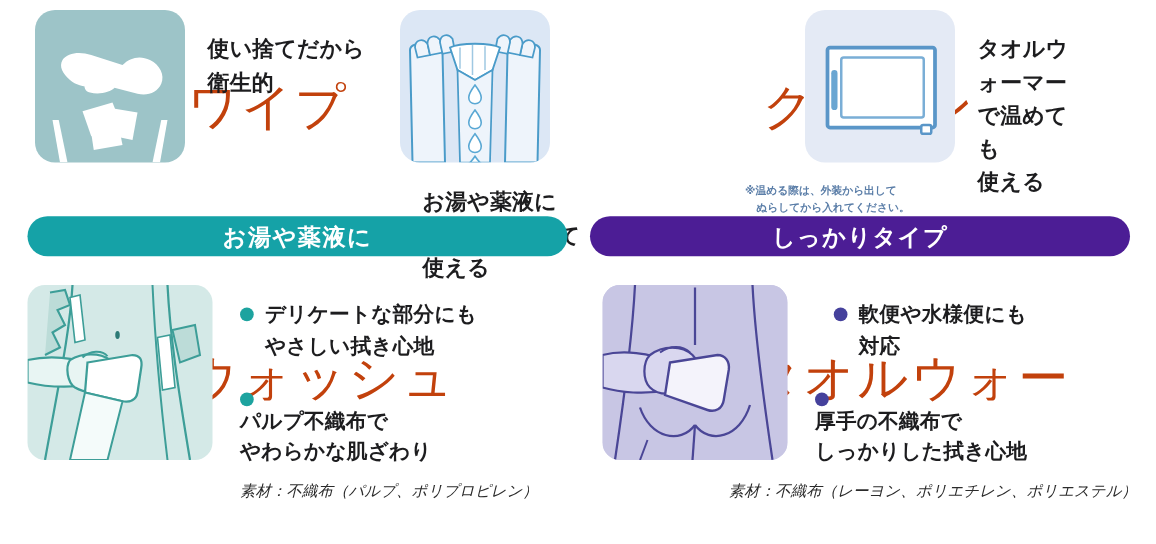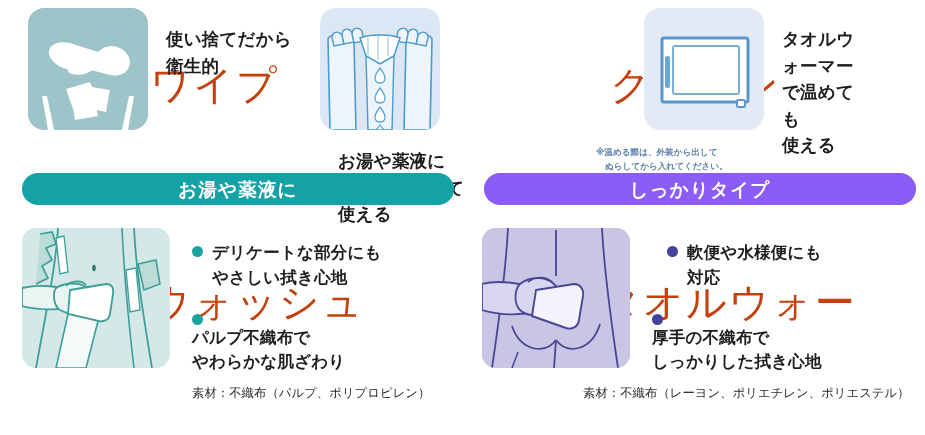--- a/index.html
+++ b/index.html
@@ -89,21 +89,21 @@
     color: #ffffff;
     font-size: 18.5px;
     font-weight: bold;
     letter-spacing: 1.2px;
     display: flex;
     align-items: center;
     justify-content: center;
     top: 173px;
   }
   .banner-soft { left: 22px;  width: 432px; background: #15a2a7; }
-  .banner-firm { left: 484px; width: 432px; background: #8b5cf6; }
+  .banner-firm { left: 472px; width: 432px; background: #4c1d95; }
 
   
   .panel { position: absolute; top: 228px; }
   .panel-left  { left: 22px; }
   .panel-right { left: 482px; }
 
   .panel-row { display: flex; align-items: flex-start; }
 
   .illus-box {
     width: 148px;
@@ -147,20 +147,21 @@
     letter-spacing: 0.2px;
     white-space: pre-line;
   }
 
   .material {
     position: absolute;
     font-size: 12.3px;
     color: #2b2b2b;
     letter-spacing: 0.1px;
     white-space: nowrap;
+    font-style: italic;
   }
   .material-left  { left: 192px; top: 385px; }
   .material-right { left: 583px; top: 385px; }
 </style>
 </head>
 <body>
 
 <div class="watermark wm-1">ワイプ</div>
 <div class="watermark wm-2">クリーン</div>
 <div class="watermark wm-3">ウォッシュ</div>

